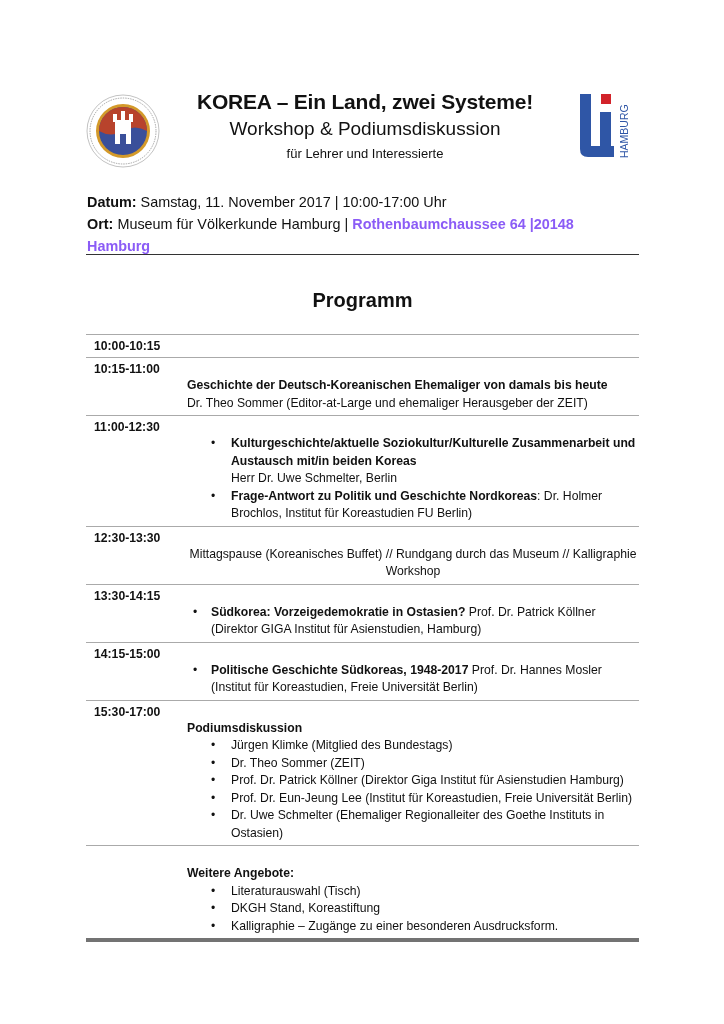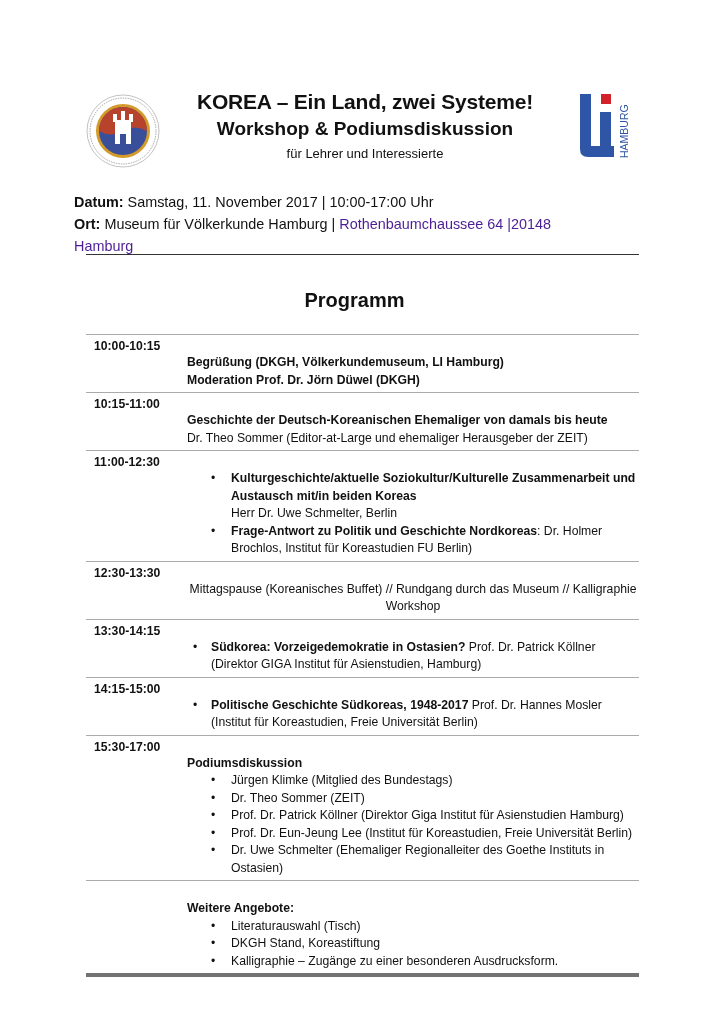--- a/index.html
+++ b/index.html
@@ -5,29 +5,29 @@
   html, body { margin: 0; padding: 0; background: #ffffff; }
   body { width: 724px; height: 1024px; position: relative; overflow: hidden;
          font-family: "Liberation Sans", sans-serif; color: #111; }
   .page { position: absolute; left: 0; top: 0; width: 694px; height: 1024px; }
 
   
   .logo-left { position: absolute; left: 86px; top: 94px; width: 74px; height: 74px; }
   .logo-right { position: absolute; left: 578px; top: 90px; width: 54px; height: 70px; }
   .title-block { position: absolute; left: 160px; top: 88px; width: 410px; text-align: center; }
   .title { font-weight: bold; font-size: 21px; line-height: 28px; letter-spacing: -0.2px; }
-  .subtitle { font-size: 19px; line-height: 26px; margin-top: 0px; font-weight: bold; }
+  .subtitle { font-size: 19px; line-height: 26px; margin-top: 0px; }
   .tagline { font-size: 13px; line-height: 20px; margin-top: 2px; }
 
-  .info { position: absolute; left: 74px; top: 191px; width: 552px; font-size: 14.4px; line-height: 22px; }
+  .info { position: absolute; left: 87px; top: 191px; width: 552px; font-size: 14.4px; line-height: 22px; }
   .info b { font-weight: bold; }
-  .info .addr { color: #4c1d95; }
+  .info .addr { color: #8b5cf6; font-weight: bold; }
   .info-rule { position: absolute; left: 86px; top: 254px; width: 553px; height: 1px; background: #333; }
 
-  .prog-title { position: absolute; left: 78px; top: 286px; width: 553px; text-align: center;
+  .prog-title { position: absolute; left: 86px; top: 286px; width: 553px; text-align: center;
                 font-weight: bold; font-size: 20px; line-height: 28px; }
 
   
   .table { position: absolute; left: 86px; top: 334px; width: 553px; }
   .row { position: relative; border-top: 1px solid #aaa; padding: 19px 0 3px 0; font-size: 12.2px; line-height: 17.5px; }
   .row.last { border-bottom: 4px solid #737373; }
   .time { position: absolute; left: 8px; top: 3px; font-weight: bold; width: 90px; }
   .content { margin-left: 101px; }
   .center { text-align: center; }
   .bold { font-weight: bold; }
@@ -81,24 +81,20 @@
     <div class="addr">Hamburg</div>
   </div>
   <div class="info-rule"></div>
 
   <div class="prog-title">Programm</div>
 
   <div class="table">
 
     <div class="row">
       <div class="time">10:00-10:15</div>
-      <div class="content">
-        <div class="bold">Begrüßung (DKGH, Völkerkundemuseum, LI Hamburg)</div>
-        <div class="bold">Moderation Prof. Dr. Jörn Düwel (DKGH)</div>
-      </div>
     </div>
 
     <div class="row">
       <div class="time">10:15-11:00</div>
       <div class="content">
         <div class="bold">Geschichte der Deutsch-Koreanischen Ehemaliger von damals bis heute</div>
         <div>Dr. Theo Sommer (Editor-at-Large und ehemaliger Herausgeber der ZEIT)</div>
       </div>
     </div>
 

